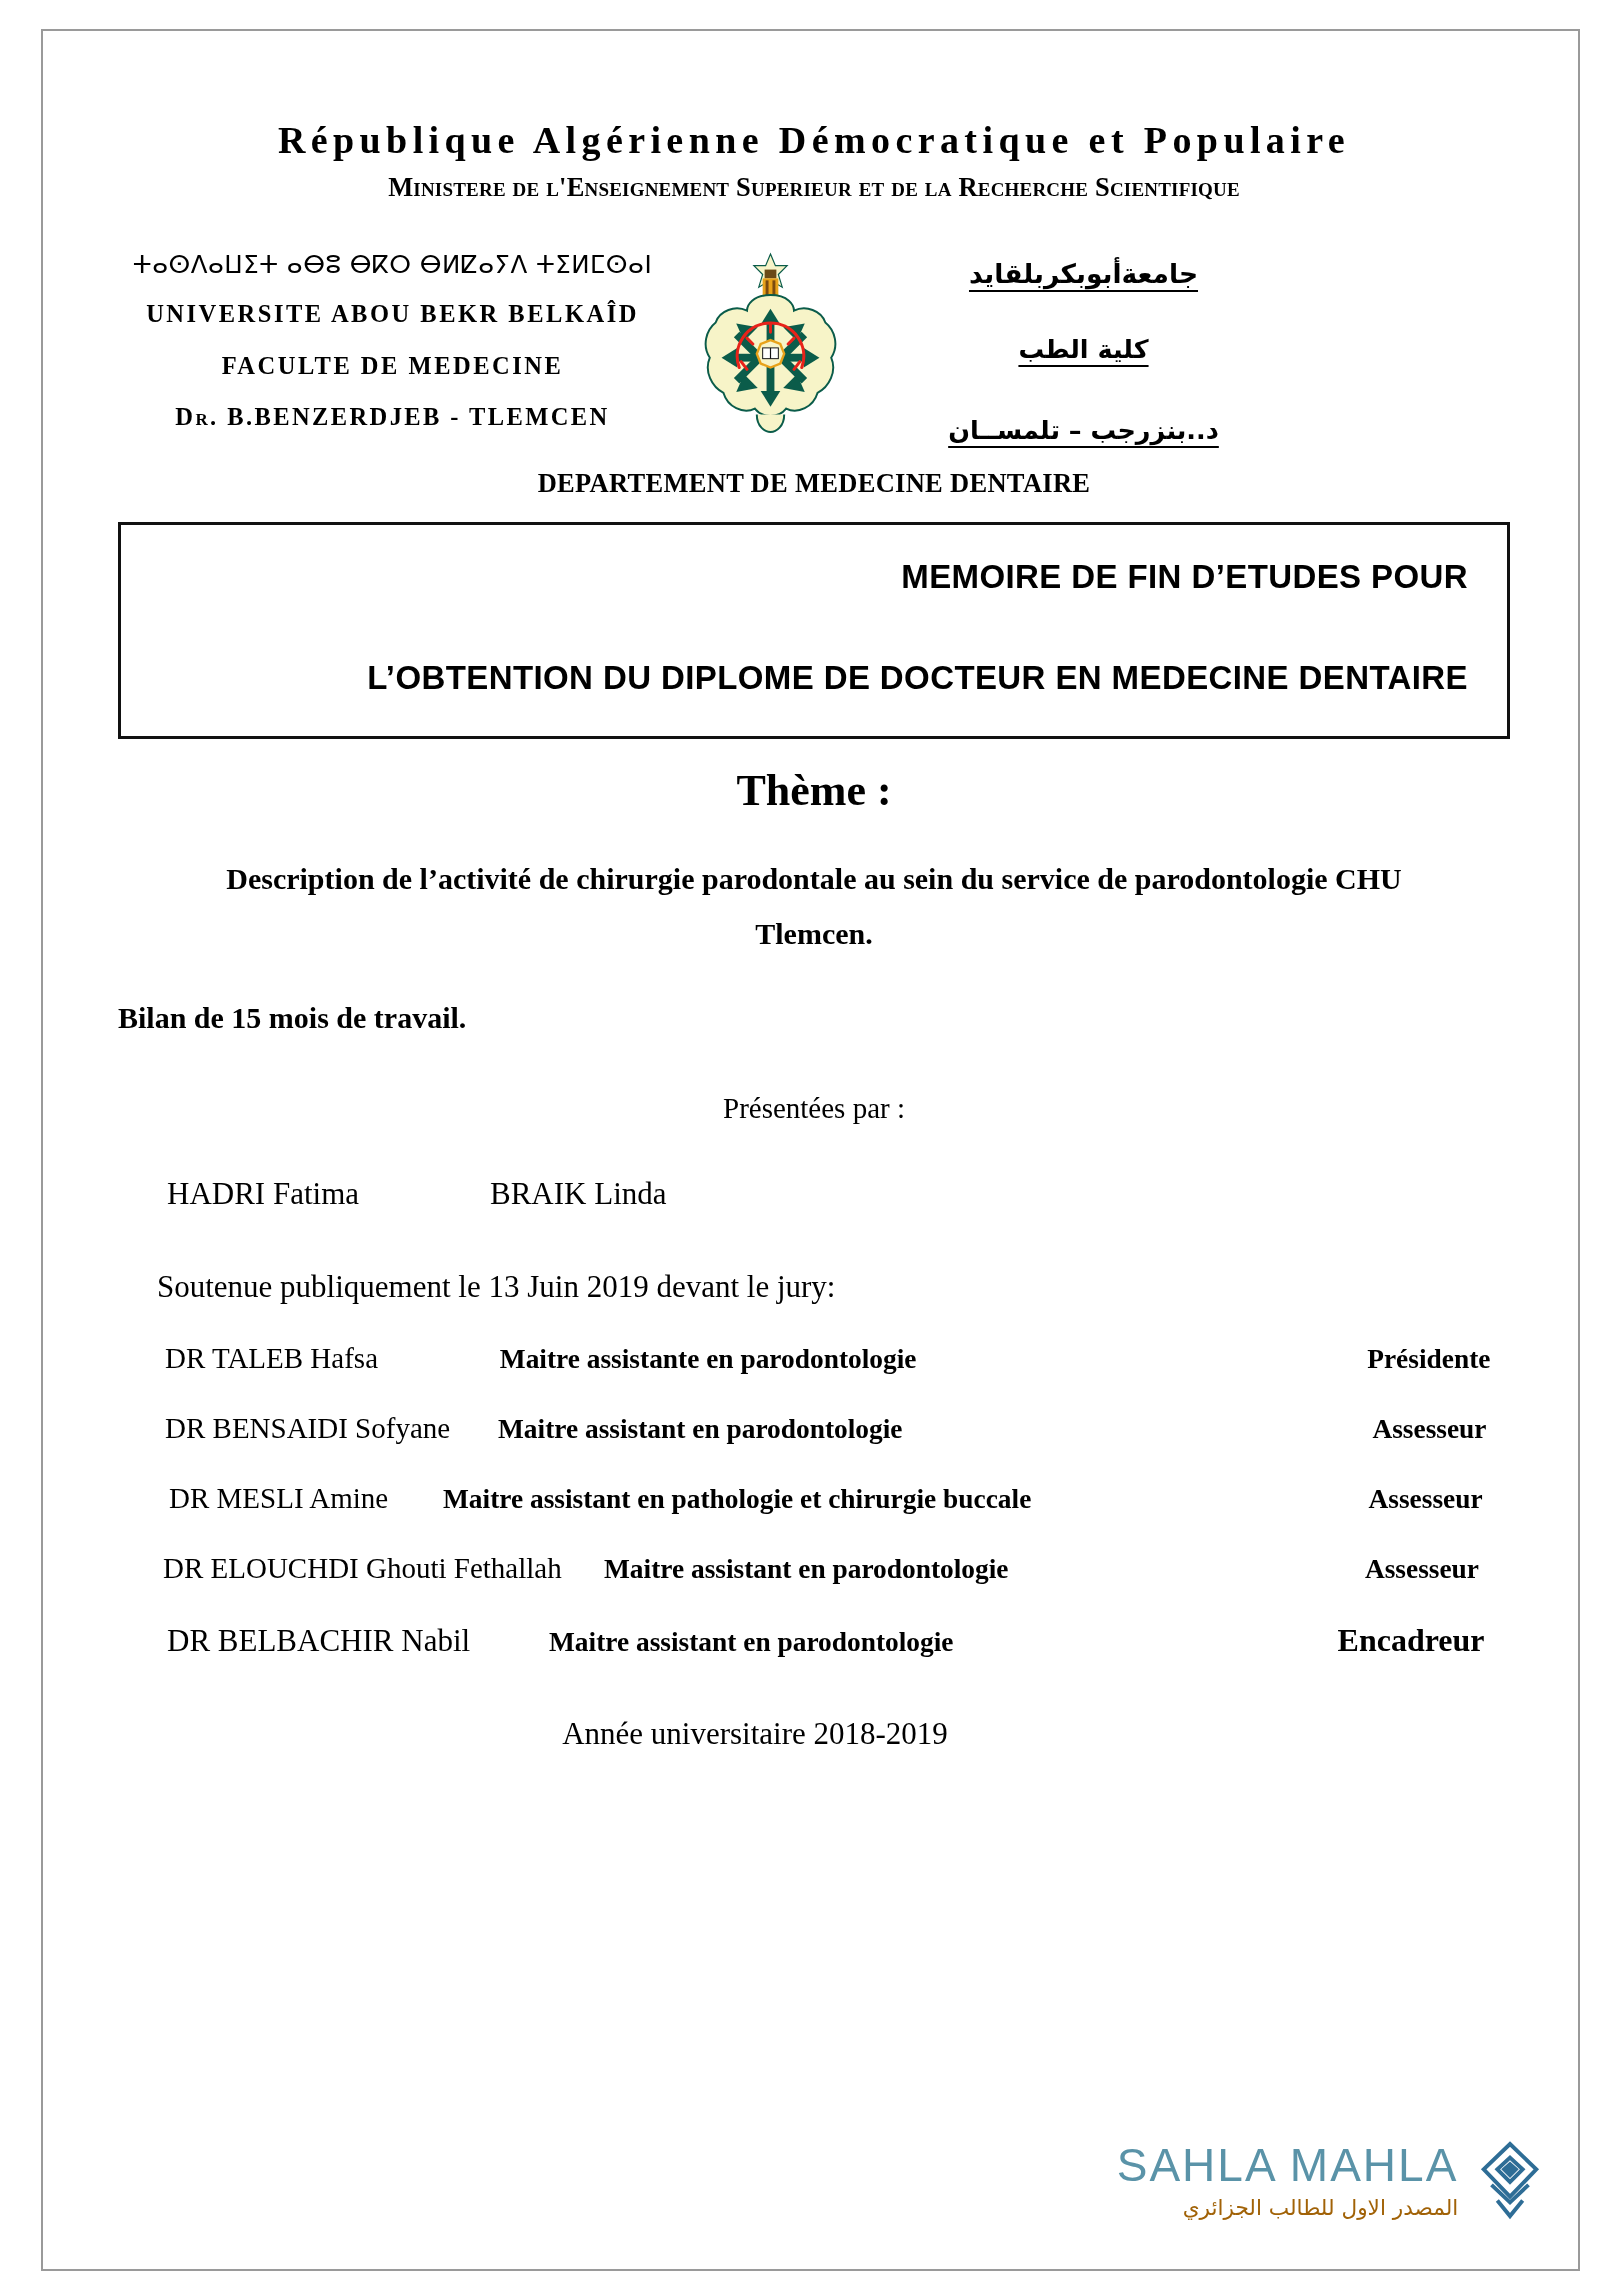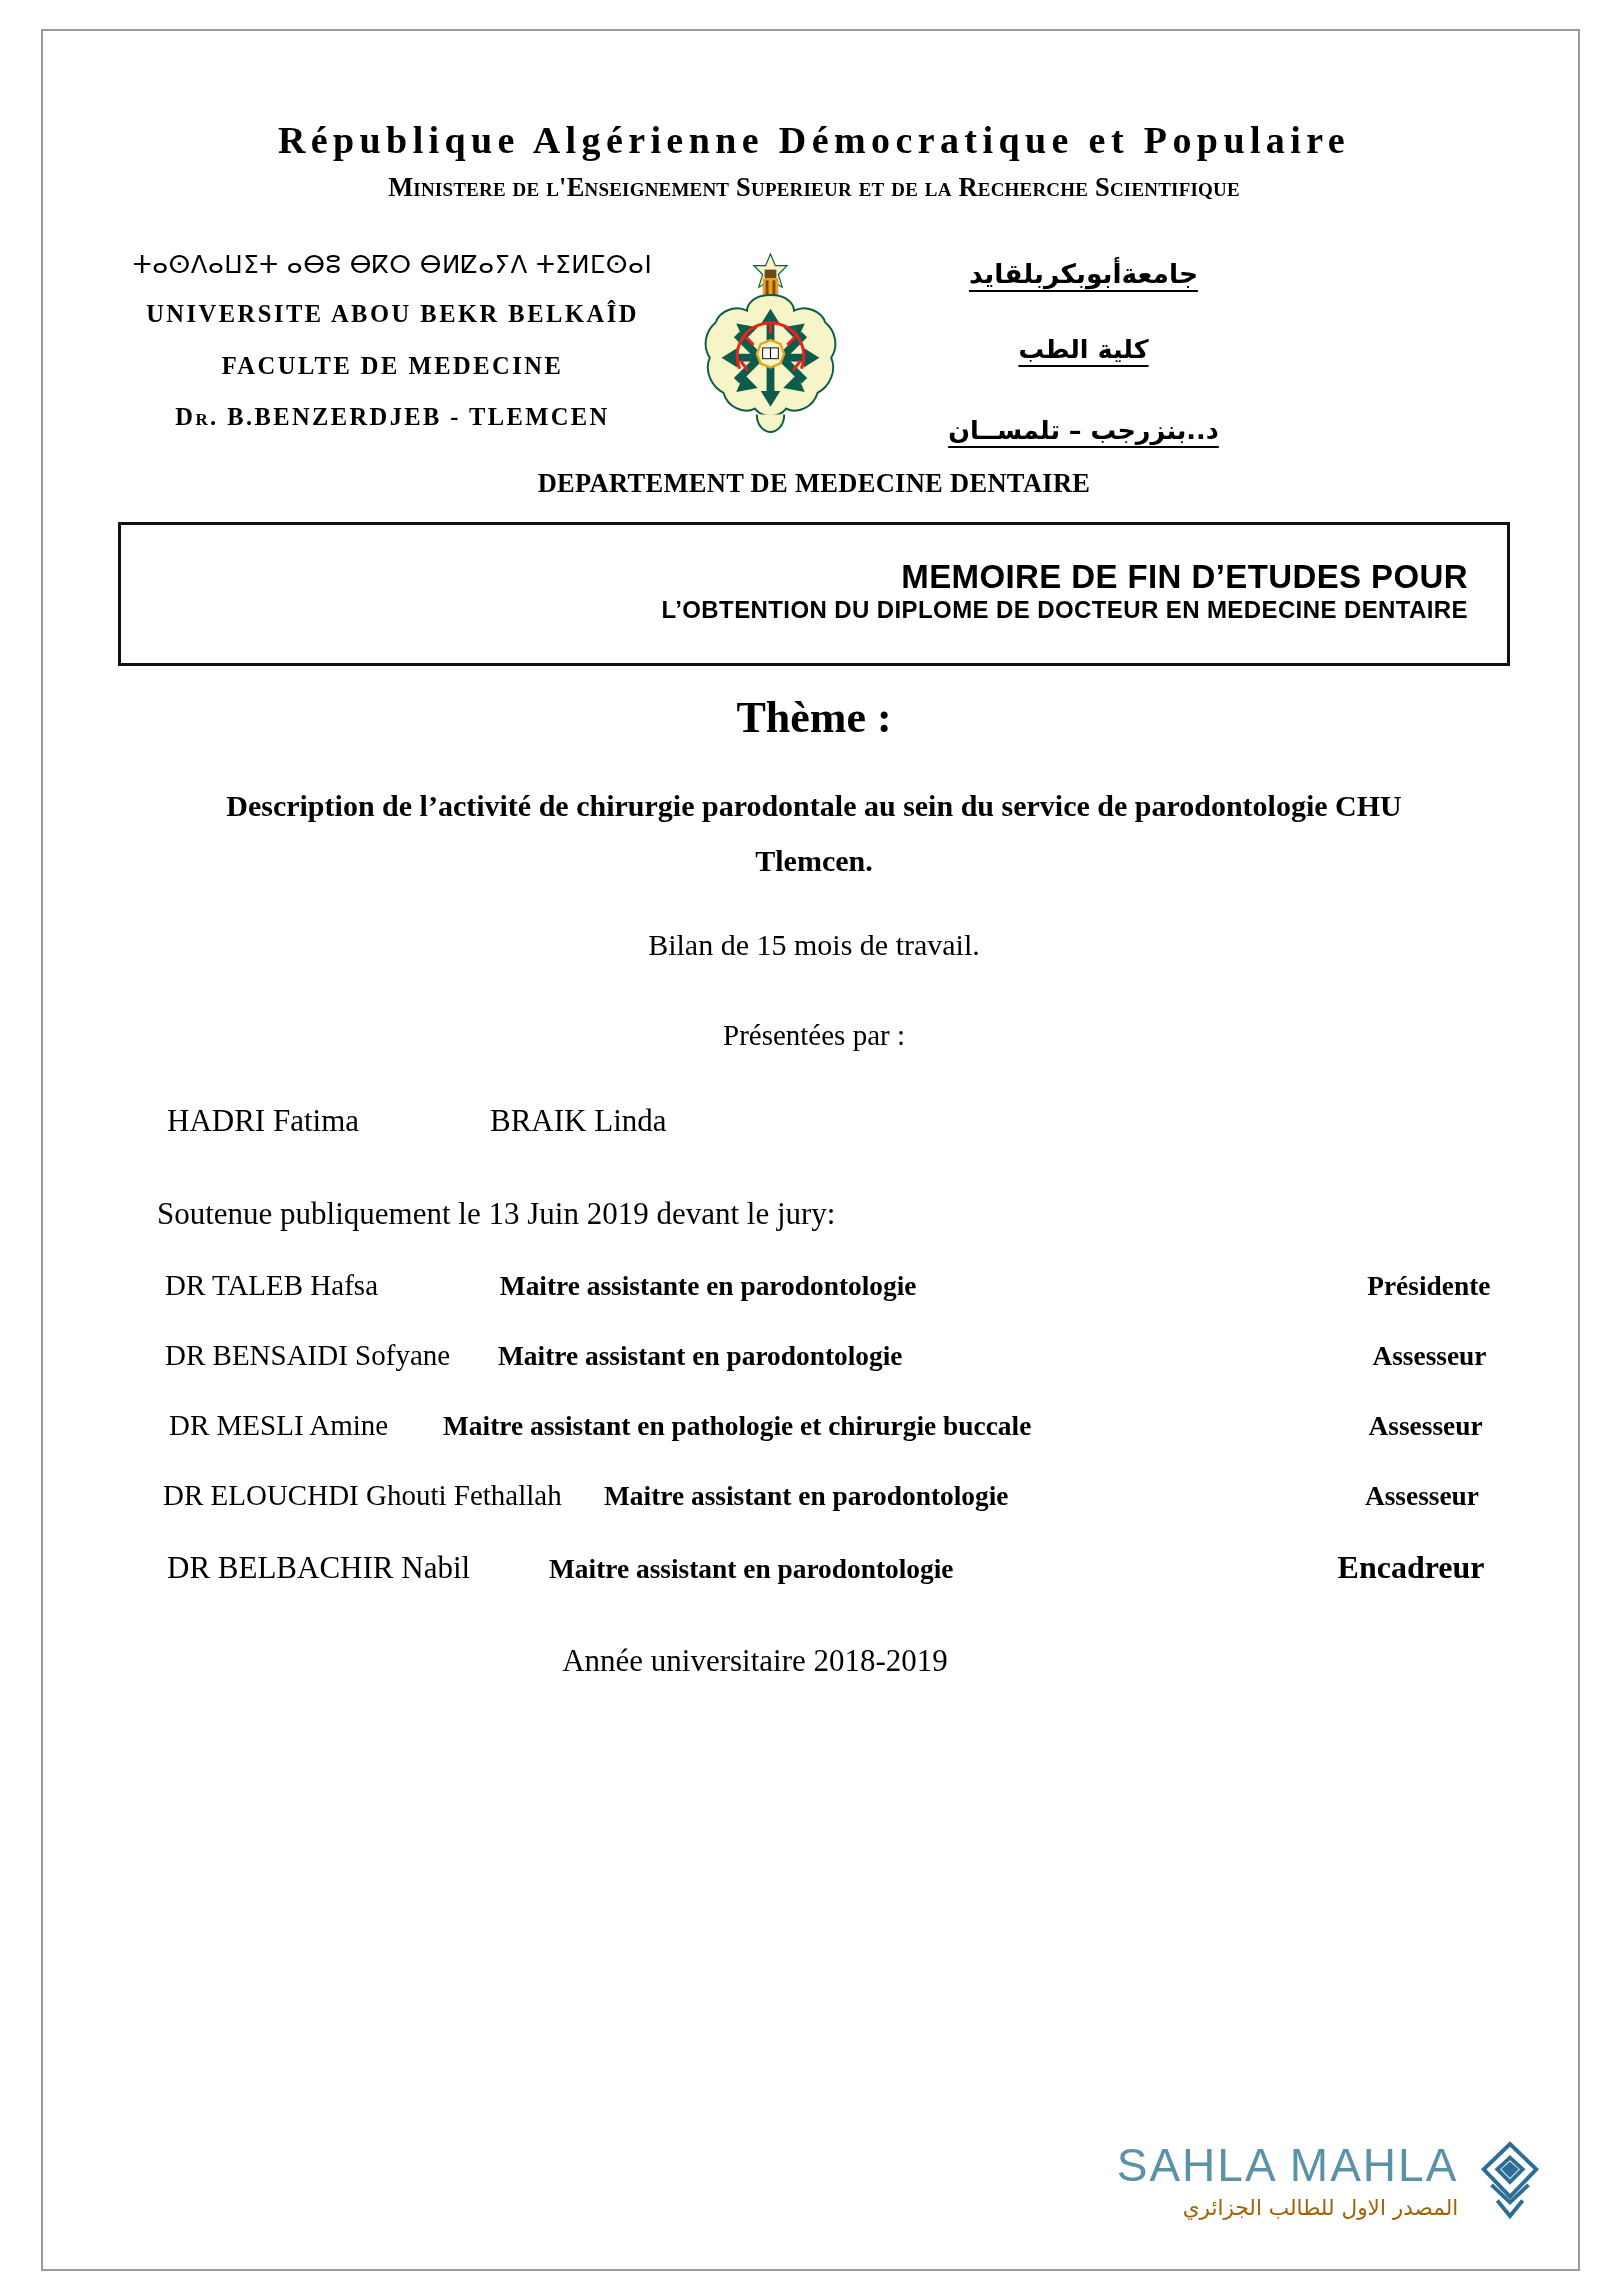--- a/index.html
+++ b/index.html
@@ -138,21 +138,21 @@
     text-align: right;
   }
 
   .diploma-line {
     font-family: "Liberation Sans", "DejaVu Sans", sans-serif;
     font-weight: bold;
     font-size: 33px;
     letter-spacing: 0.4px;
     white-space: nowrap;
   }
-  .diploma-line.d2 { font-size: 24px; }
+  .diploma-line.d2 { margin-top: 63px; font-size: 33px; }
 
   
   .theme-label {
     text-align: center;
     font-family: "Liberation Serif", "DejaVu Serif", serif;
     font-weight: bold;
     font-size: 44px;
     margin-top: 25.5px;
   }
 
@@ -160,23 +160,22 @@
     text-align: center;
     font-family: "Liberation Serif", "DejaVu Serif", serif;
     font-weight: bold;
     font-size: 30px;
     line-height: 1.85;
     margin-top: 35px;
     padding: 0 69px;
   }
 
   .theme-sub {
-    text-align: center;
-    font-family: "Liberation Serif", "DejaVu Serif", serif;
-    font-weight: normal;
+    font-family: "Liberation Serif", "DejaVu Serif", serif;
+    font-weight: bold;
     font-size: 30px;
     margin-top: 39px;
   }
 
   
   .presented-by {
     text-align: center;
     font-family: "Liberation Serif", "DejaVu Serif", serif;
     font-size: 29px;
     margin-top: 57px;

